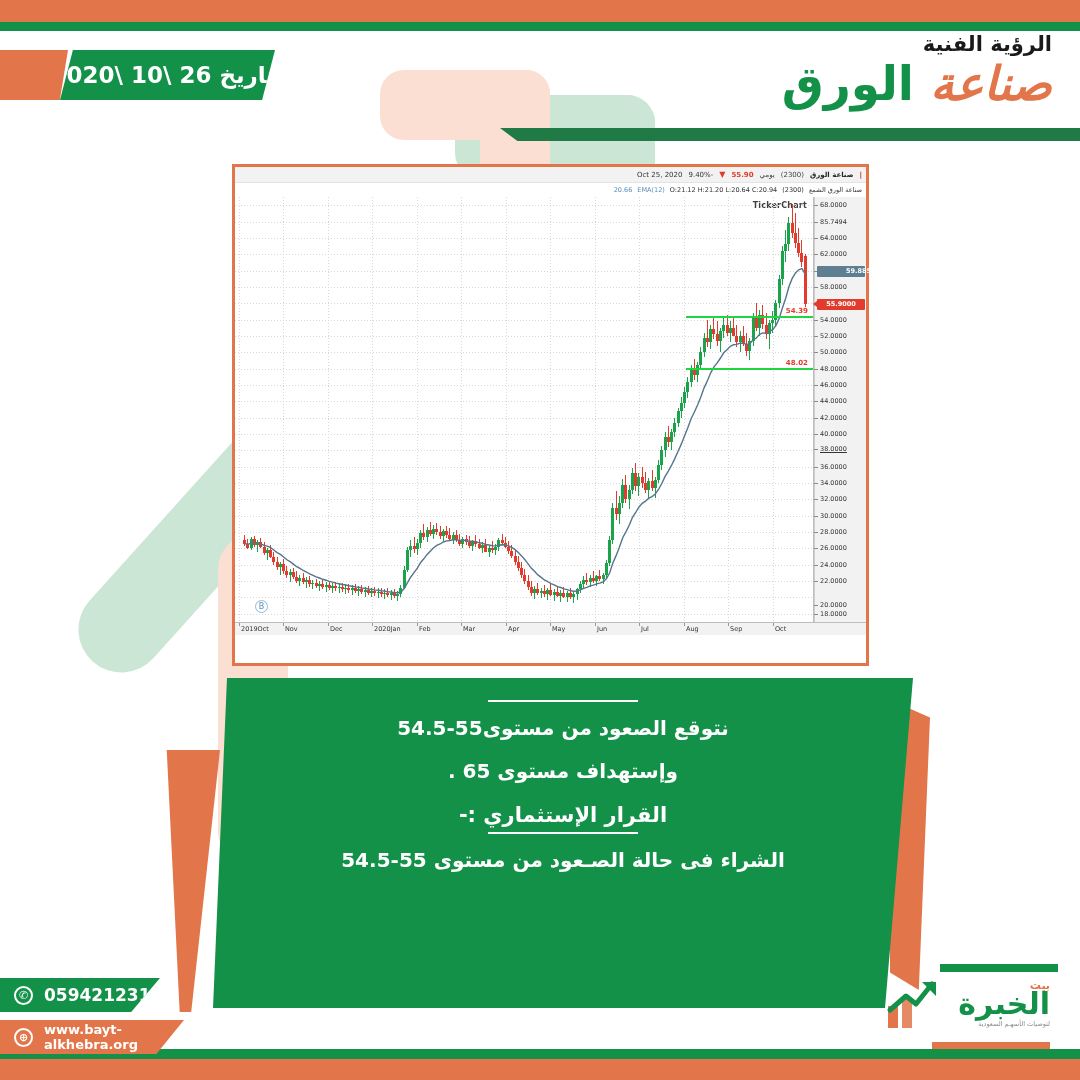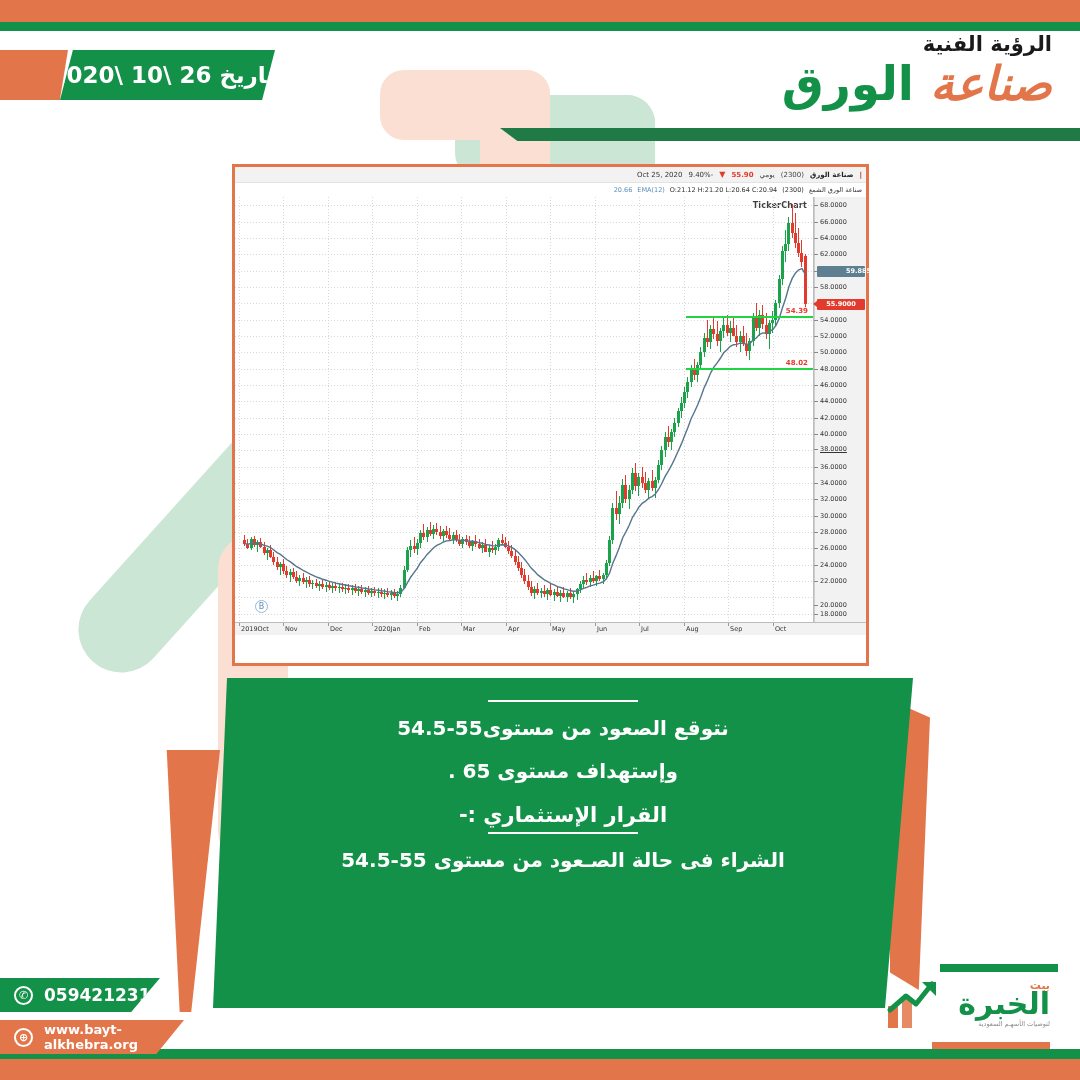--- a/index.html
+++ b/index.html
@@ -1031,21 +1031,21 @@
           </svg>
           <div class="sr-line" style="top: 119.409px; left: 450.84px; right: 0px; width: auto;"></div>
           <div class="sr-label" style="top: 110.409px; right: 4px;">54.39</div>
           <div class="sr-line" style="top: 171.471px; left: 450.84px; right: 0px; width: auto;"></div>
           <div class="sr-label" style="top: 162.471px; right: 4px;">48.02</div>
         </div>
 
       <div class="yaxis" id="yaxis">
         <div class="yellow-badge">خطي</div>
       <div class="ytick" style="top: 3.17308px;">68.0000</div>
-          <div class="ytick" style="top: 19.5192px;">66.0000</div>
+          <div class="ytick" style="top: 19.5192px;">85.7494</div>
           <div class="ytick" style="top: 35.8654px;">64.0000</div>
           <div class="ytick" style="top: 52.2115px;">62.0000</div>
           <div class="ytick" style="top: 68.5577px;">60.0000</div>
           <div class="ytick" style="top: 84.9038px;">58.0000</div>
           <div class="ytick" style="top: 101.25px;">56.0000</div>
           <div class="ytick" style="top: 117.596px;">54.0000</div>
           <div class="ytick" style="top: 133.942px;">52.0000</div>
           <div class="ytick" style="top: 150.288px;">50.0000</div>
           <div class="ytick" style="top: 166.635px;">48.0000</div>
           <div class="ytick" style="top: 182.981px;">46.0000</div>

